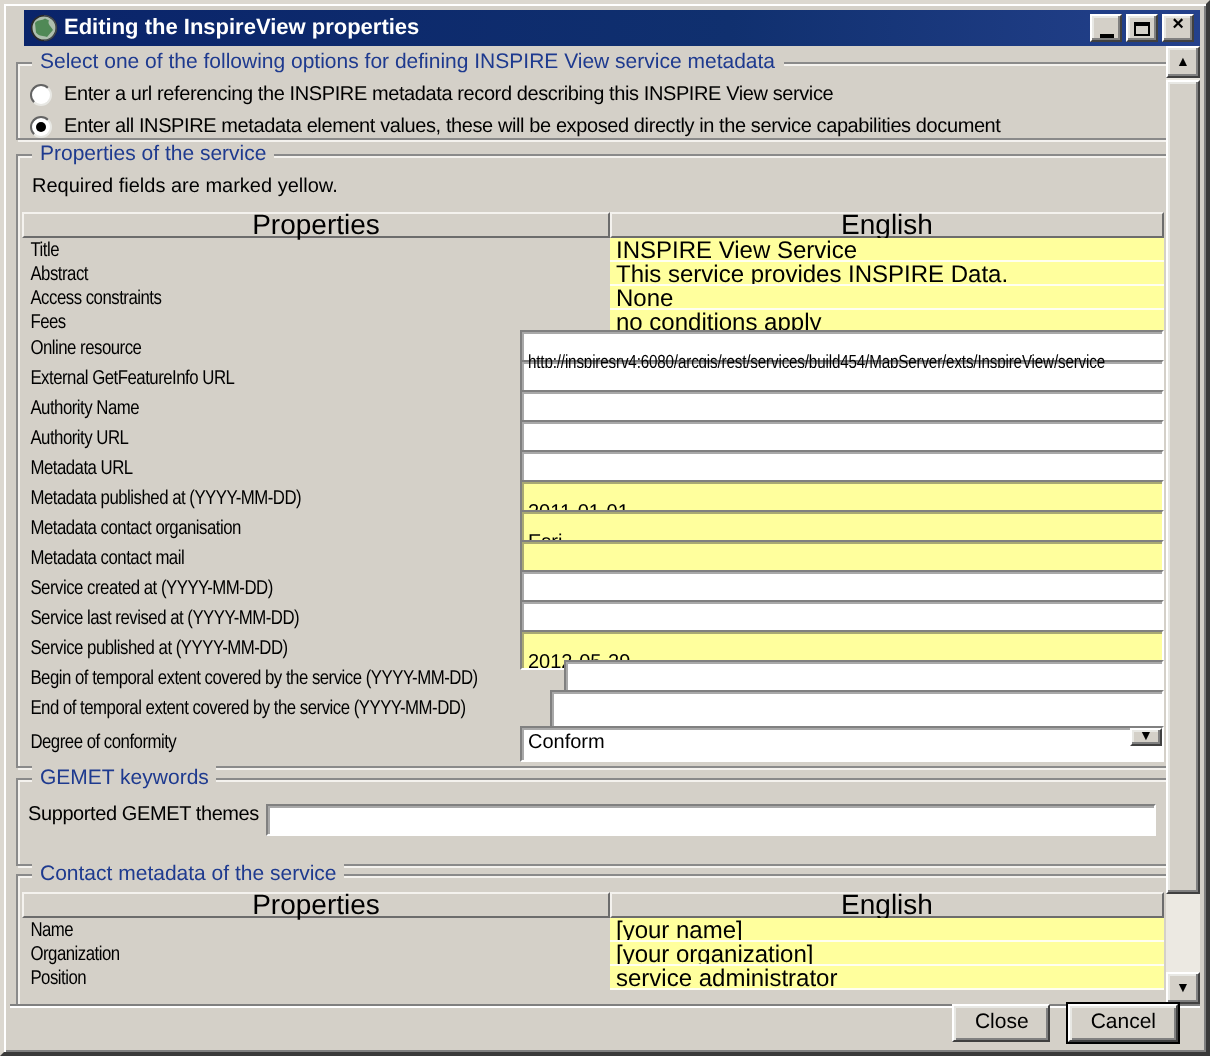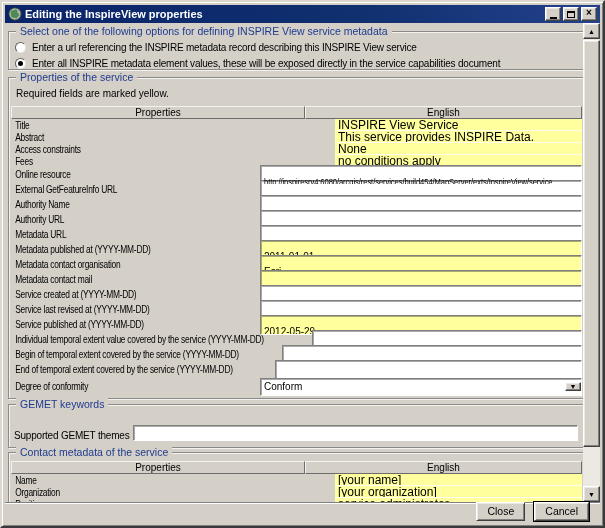--- a/index.html
+++ b/index.html
@@ -2,21 +2,21 @@
 <html><head>
 <meta charset="utf-8">
 <style>
   * { margin:0; padding:0; box-sizing:border-box; }
   html,body { width:605px; height:528px; background:#d4d0c8; font-family:"Liberation Sans","DejaVu Sans",sans-serif; color:#000; overflow:hidden; }
   .window { position:relative; width:605px; height:528px; background:#d4d0c8;
     border:2px solid; border-color:#dcd8d0 #3a3a3a #3a3a3a #dcd8d0;
     box-shadow: inset 1px 1px 0 #ffffff, inset -1px -1px 0 #808080; }
 
   
-  .titlebar { position:absolute; left:3px; top:3px; right:3px; height:18px;
+  .titlebar { position:absolute; left:10px; top:3px; right:3px; height:18px;
     background:linear-gradient(90deg,#0a246a 0%, #10306f 60%, #24418c 100%);
     display:flex; align-items:center; padding:0 2px; }
   .title-icon { width:14px; height:14px; margin:0 3px 0 1px; flex:0 0 auto; }
   .title-text { color:#fff; font-weight:bold; font-size:11px; letter-spacing:0; white-space:nowrap; flex:1; }
   .tb-btns { display:flex; gap:2px; margin-right:1px; }
   .tb-btn { width:16px; height:14px; background:#d4d0c8; border:1px solid; border-color:#fff #404040 #404040 #fff;
     box-shadow: inset -1px -1px 0 #808080, inset 1px 1px 0 #e8e8e4;
     display:flex; align-items:center; justify-content:center; font-size:9px; font-weight:bold; line-height:1; }
   .glyph-min { width:7px; height:2px; background:#000; margin-top:7px; }
   .glyph-max { width:8px; height:7px; border:1px solid #000; border-top:2px solid #000; }
@@ -38,51 +38,51 @@
     border-color:#636363 #e8e8e4 #e8e8e4 #636363; margin-right:6px; flex:0 0 auto; position:relative; }
   .radio.checked::after { content:""; position:absolute; left:2px; top:2px; width:5px; height:5px; border-radius:50%; background:#000; }
   .radio-label { font-size:10px; letter-spacing:-0.2px; white-space:nowrap; }
 
   
   .gb-props { margin-top:7px; padding:10px 2px 2px 2px; }
   .req-note { font-size:10px; margin:0 0 6px 5px; height:12px; }
   .ptable { width:100%; }
   .prow { display:flex; align-items:center; }
   .plab { font-size:10px; letter-spacing:-0.3px; white-space:nowrap; transform:scaleX(0.84); transform-origin:0 50%; padding-left:5px; }
-  .cellrow { height:12px;gap:30px; }
+  .cellrow { height:12px; }
   .cellrow .plab { flex:0 0 294px; }
   .inputrow { height:15px; }
   .inputrow .plab { flex:0 0 249px; }
   .selectrow { height:19px; }
   .selectrow .plab { flex:0 0 249px; }
   .pcell { flex:1; height:12px; font-size:12px; line-height:12px; padding-left:3px; white-space:nowrap; overflow:hidden;
     border-bottom:1px solid rgba(255,255,255,0.85); }
   .pcell.yellow { background:#ffff9d; }
   .pcell.white { background:#ffffff; }
   .tinput { flex:1; height:15px; background:#fff; border:1px solid; border-color:#808080 #fff #fff #808080;
     box-shadow: inset 1px 1px 0 rgba(64,64,64,0.45); padding:9px 3px; font-size:10px; line-height:13px; white-space:nowrap; overflow:hidden; }
   .tinput.yellow { background:#ffff9d; }
   .cond { display:inline-block; transform:scaleX(0.8); transform-origin:0 50%; font-size:9.5px; letter-spacing:-0.1px; }
   .tselect { flex:1; height:18px; background:#fff; border:1px solid; border-color:#808080 #fff #fff #808080;
-    box-shadow: inset 1px 1px 0 rgba(64,64,64,0.45); display:flex; align-items:center; }
+    box-shadow: inset 1px 1px 0 rgba(64,64,64,0.45); display:flex; align-items:flex-start; }
   .tselect .selval { flex:1; font-size:10px; line-height:16px; padding-left:3px; }
   .drop-btn { width:16px; background:#d4d0c8; border:1px solid; border-color:#fff #404040 #404040 #fff;
     box-shadow: inset -1px -1px 0 #808080, inset 1px 1px 0 #e8e8e4;
     display:flex; align-items:center; justify-content:center; font-size:7px; }
 
   
   .thead { display:flex; height:13px; margin-bottom:0; }
   .th { background:#d4d0c8; border:1px solid; border-color:#f4f2ee #6c6c6c #6c6c6c #f4f2ee;
-    font-size:10px; line-height:11px; text-align:center; }
+    font-size:14px; line-height:11px; text-align:center; }
   .th.c1 { flex:0 0 294px; }
   .th.c2 { flex:1; }
 
   
   .gb-gemet { margin-top:5px; padding:12px 6px 6px 5px; }
-  .gemet-row { display:flex; align-items:flex-end; height:24px; }
+  .gemet-row { display:flex; align-items:flex-start; height:24px; }
   .gemet-lab { font-size:10px; letter-spacing:-0.2px; white-space:nowrap; margin-right:4px; }
   .gemet-input { flex:1; height:16px; background:#fff; border:1px solid; border-color:#808080 #fff #fff #808080;
     box-shadow: inset 1px 1px 0 rgba(64,64,64,0.45); }
 
   
   .gb-contact { margin-top:4px; padding:8px 2px 2px 2px; height:70px; }
 
   
   .scrollbar { position:absolute; top:21px; right:3px; width:17px; height:479px; background:#ece9e2; }
   .sb-btn { position:absolute; left:0; width:17px; height:16px; background:#d4d0c8; border:1px solid; border-color:#fff #404040 #404040 #fff;
@@ -202,24 +202,20 @@
         </div>
         <div class="prow inputrow">
           <div class="plab">Service last revised at (YYYY-MM-DD)</div>
           <div class="tinput"><span></span></div>
         </div>
         <div class="prow inputrow">
           <div class="plab">Service published at (YYYY-MM-DD)</div>
           <div class="tinput yellow"><span>2012-05-29</span></div>
         </div>
         <div class="prow inputrow">
-          <div class="plab">Individual temporal extent value covered by the service (YYYY-MM-DD)</div>
-          <div class="tinput"><span></span></div>
-        </div>
-        <div class="prow inputrow">
           <div class="plab">Begin of temporal extent covered by the service (YYYY-MM-DD)</div>
           <div class="tinput"><span></span></div>
         </div>
         <div class="prow inputrow">
           <div class="plab">End of temporal extent covered by the service (YYYY-MM-DD)</div>
           <div class="tinput"><span></span></div>
         </div>
         <div class="prow selectrow">
           <div class="plab">Degree of conformity</div>
           <div class="tselect">

